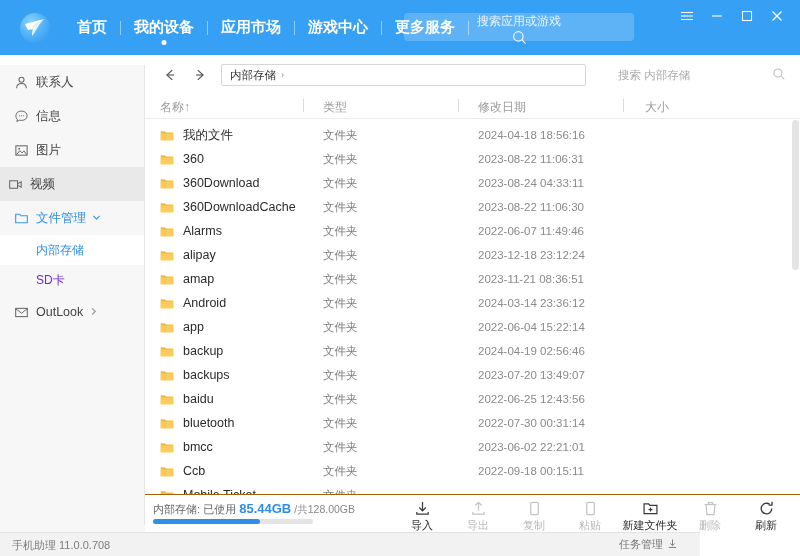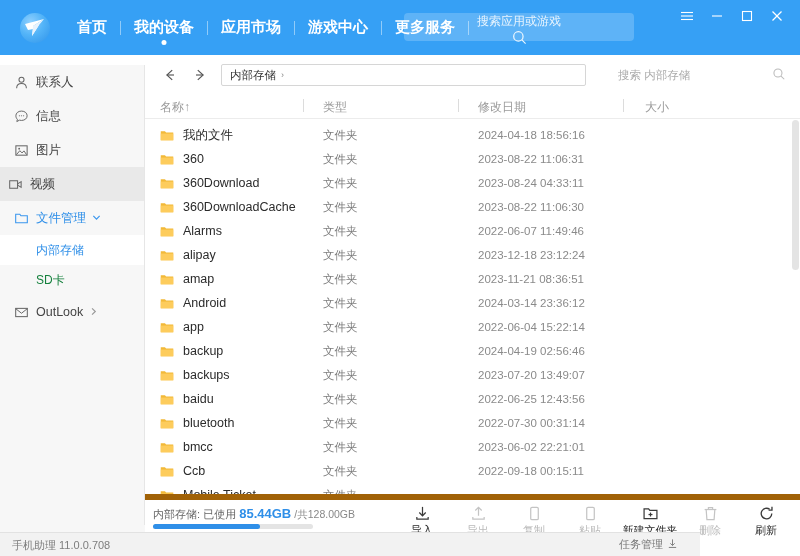--- a/index.html
+++ b/index.html
@@ -55,21 +55,21 @@
     font-size: 12.5px; color: #444; cursor: pointer; position: relative;
   }
   .side-item .ico { width: 22px; flex: none; display: flex; align-items: center; color: #666; }
   .side-item.hover { background: #e9e9e9; padding-left: 8px; }
   .side-item.active { color: #2f8fe8; }
   .side-item.active .ico { color: #3a96ee; }
   .side-item .chev { margin-left: 6px; font-size: 9px; color: #3a96ee; }
   .side-item .chev.gray { color: #999; }
   .side-sub {
     height: 30px; display: flex; align-items: center; padding-left: 36px;
-    font-size: 12px; color: #15803d; cursor: pointer;
+    font-size: 12px; color: #6d28d9; cursor: pointer;
   }
   .side-sub.sel { background: #ffffff; color: #2f8fe8; }
 
   
   .toolbar {
     position: absolute; left: 145px; top: 55px; width: 655px; height: 40px;
     background: #fff; display: flex; align-items: center;
   }
   .navbtn { width: 26px; height: 26px; display: flex; align-items: center; justify-content: center;
             color: #555; cursor: pointer; font-size: 16px; }
@@ -104,21 +104,21 @@
   .row .fdate { position: absolute; left: 333px; color: #8a8a8a; font-size: 11.5px; }
   .row .fsize { position: absolute; left: 500px; color: #8a8a8a; font-size: 11.5px; }
   .scrollbar {
     position: absolute; right: 1px; top: 120px; width: 7px; height: 150px;
     background: #e4e4e4; border-radius: 4px;
   }
 
   
   .bottombar {
     position: absolute; left: 145px; top: 494px; width: 655px; height: 38px;
-    background: #fff; border-top: 6px solid #a16207;
+    background: #fff; border-top: 1px solid #a16207;
   }
   .storage-txt { position: absolute; left: 8px; top: 6px; font-size: 11px; color: #666; white-space: nowrap; }
   .storage-txt .used { color: #2f8fe8; font-size: 13px; font-weight: bold; }
   .storage-txt .tot { color: #888; font-size: 10.5px; }
   .bar-bg { position: absolute; left: 8px; top: 24px; width: 160px; height: 5px; background: #e4e4e4; border-radius: 3px; }
   .bar-fg { height: 5px; background: #2f8fe8; border-radius: 3px; }
   .actions { position: absolute; right: 6px; top: 2px; display: flex; align-items: flex-start; }
   .act {
     width: 56px; display: flex; flex-direction: column; align-items: center;
     font-size: 11px; cursor: pointer; padding-top: 2px;

